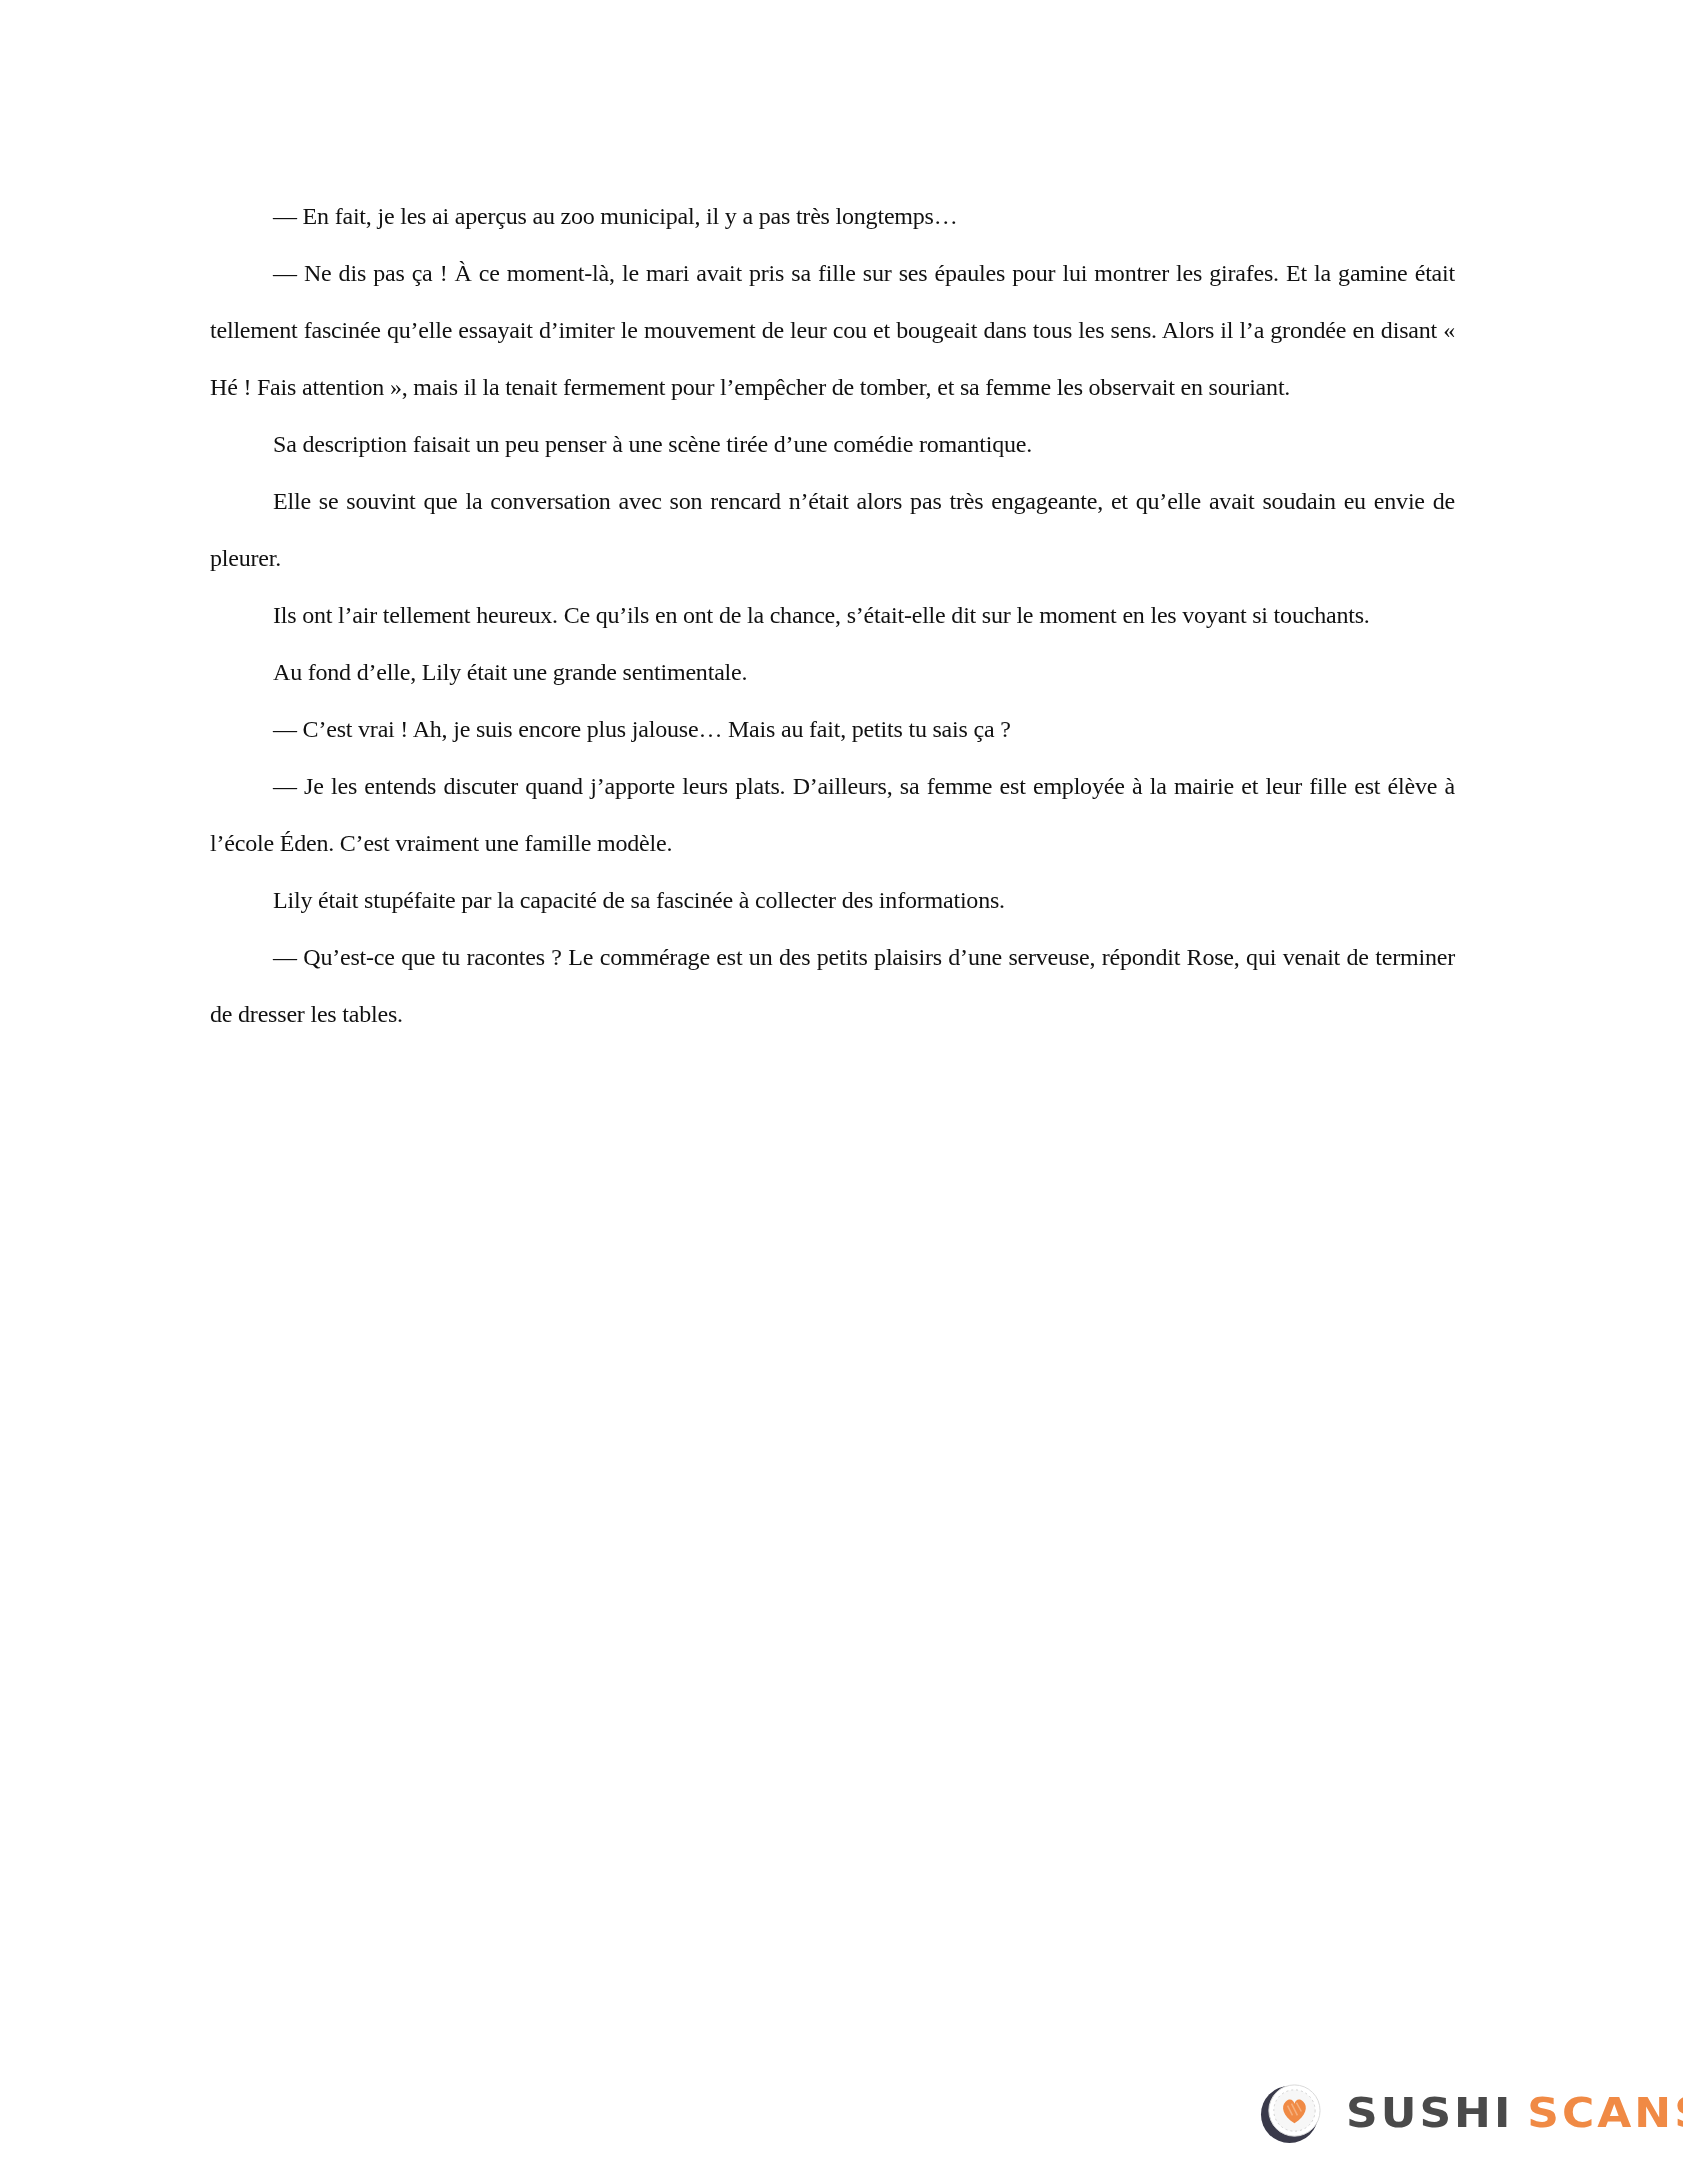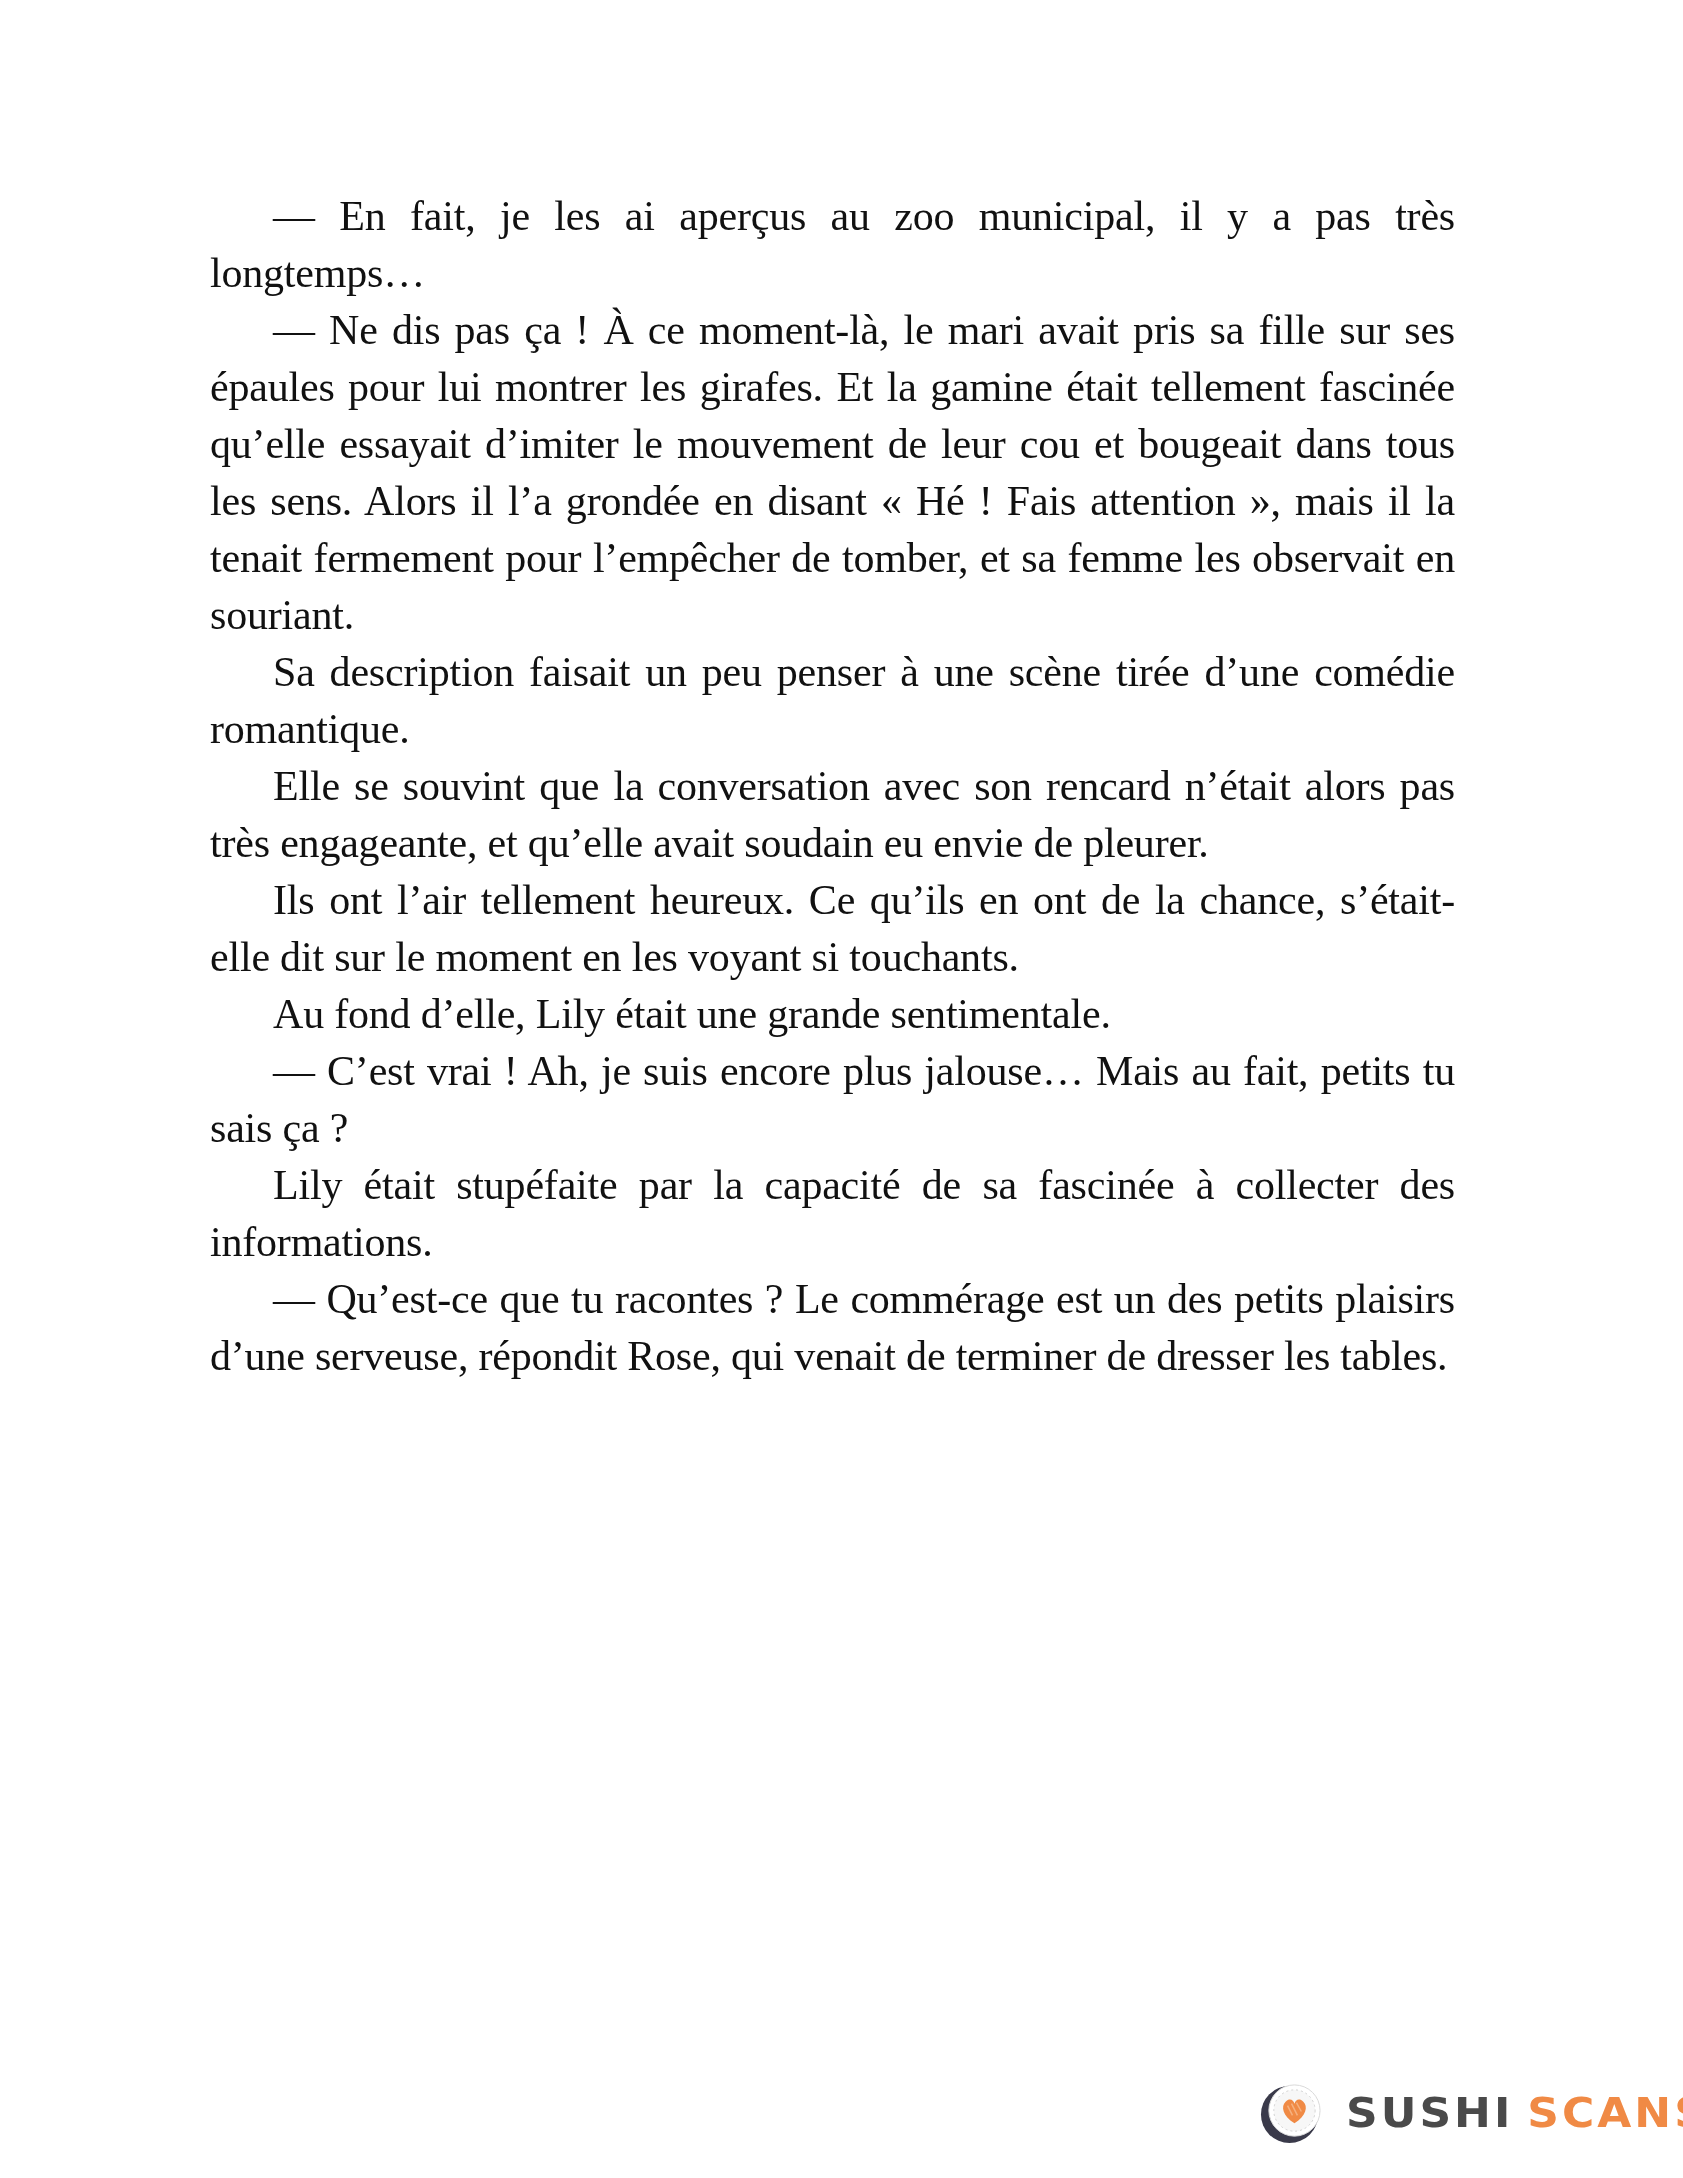--- a/index.html
+++ b/index.html
@@ -3,21 +3,21 @@
 <meta charset="utf-8">
 <style>
   html, body { margin: 0; padding: 0; background: #ffffff; }
   body { width: 1683px; height: 2178px; position: relative; overflow: hidden; }
   .page-text {
     position: absolute;
     left: 210px;
     top: 188px;
     width: 1245px;
     font-family: "Liberation Serif", "DejaVu Serif", serif;
-    font-size: 42px;
+    font-size: 24px;
     line-height: 57px;
     color: #111111;
     text-align: justify;
     letter-spacing: -0.2px;
   }
   .page-text p { margin: 0; text-indent: 63px; }
   .logo {
     position: absolute;
     left: 1259px;
     top: 2077px;
@@ -40,20 +40,21 @@
 <body>
 
 <div class="page-text">
   <p>— En fait, je les ai aperçus au zoo municipal, il y a pas très longtemps…</p>
   <p>— Ne dis pas ça ! À ce moment-là, le mari avait pris sa fille sur ses épaules pour lui montrer les girafes. Et la gamine était tellement fascinée qu’elle essayait d’imiter le mouvement de leur cou et bougeait dans tous les sens. Alors il l’a grondée en disant « Hé ! Fais attention », mais il la tenait fermement pour l’empêcher de tomber, et sa femme les observait en souriant.</p>
   <p>Sa description faisait un peu penser à une scène tirée d’une comédie romantique.</p>
   <p>Elle se souvint que la conversation avec son rencard n’était alors pas très engageante, et qu’elle avait soudain eu envie de pleurer.</p>
   <p>Ils ont l’air tellement heureux. Ce qu’ils en ont de la chance, s’était-elle dit sur le moment en les voyant si touchants.</p>
   <p>Au fond d’elle, Lily était une grande sentimentale.</p>
   <p>— C’est vrai ! Ah, je suis encore plus jalouse… Mais au fait, petits tu sais ça ?</p>
+  <p>— Je les entends discuter quand j’apporte leurs plats. D’ailleurs, sa femme est employée à la mairie et leur fille est élève à l’école Éden. C’est vraiment une famille modèle.</p>
   <p>Lily était stupéfaite par la capacité de sa fascinée à collecter des informations.</p>
   <p>— Qu’est-ce que tu racontes ? Le commérage est un des petits plaisirs d’une serveuse, répondit Rose, qui venait de terminer de dresser les tables.</p>
 </div>
 
 <div class="logo">
   <svg class="logo-mark" viewBox="0 0 66 66">
     <circle cx="31" cy="35" r="29" fill="#3a3a4a"></circle>
     <circle cx="36" cy="31" r="26" fill="#ffffff" stroke="#d8d8d8" stroke-width="1"></circle>
     <circle cx="36" cy="31" r="21" fill="#f7f7f7" stroke="#cfcfcf" stroke-width="1" stroke-dasharray="2 3"></circle>
     <path d="M36 44 C24 36 22 27 27 22 C31 18 35 20 36 24 C37 20 41 18 45 22 C50 27 48 36 36 44 Z" fill="#f08a45"></path>

